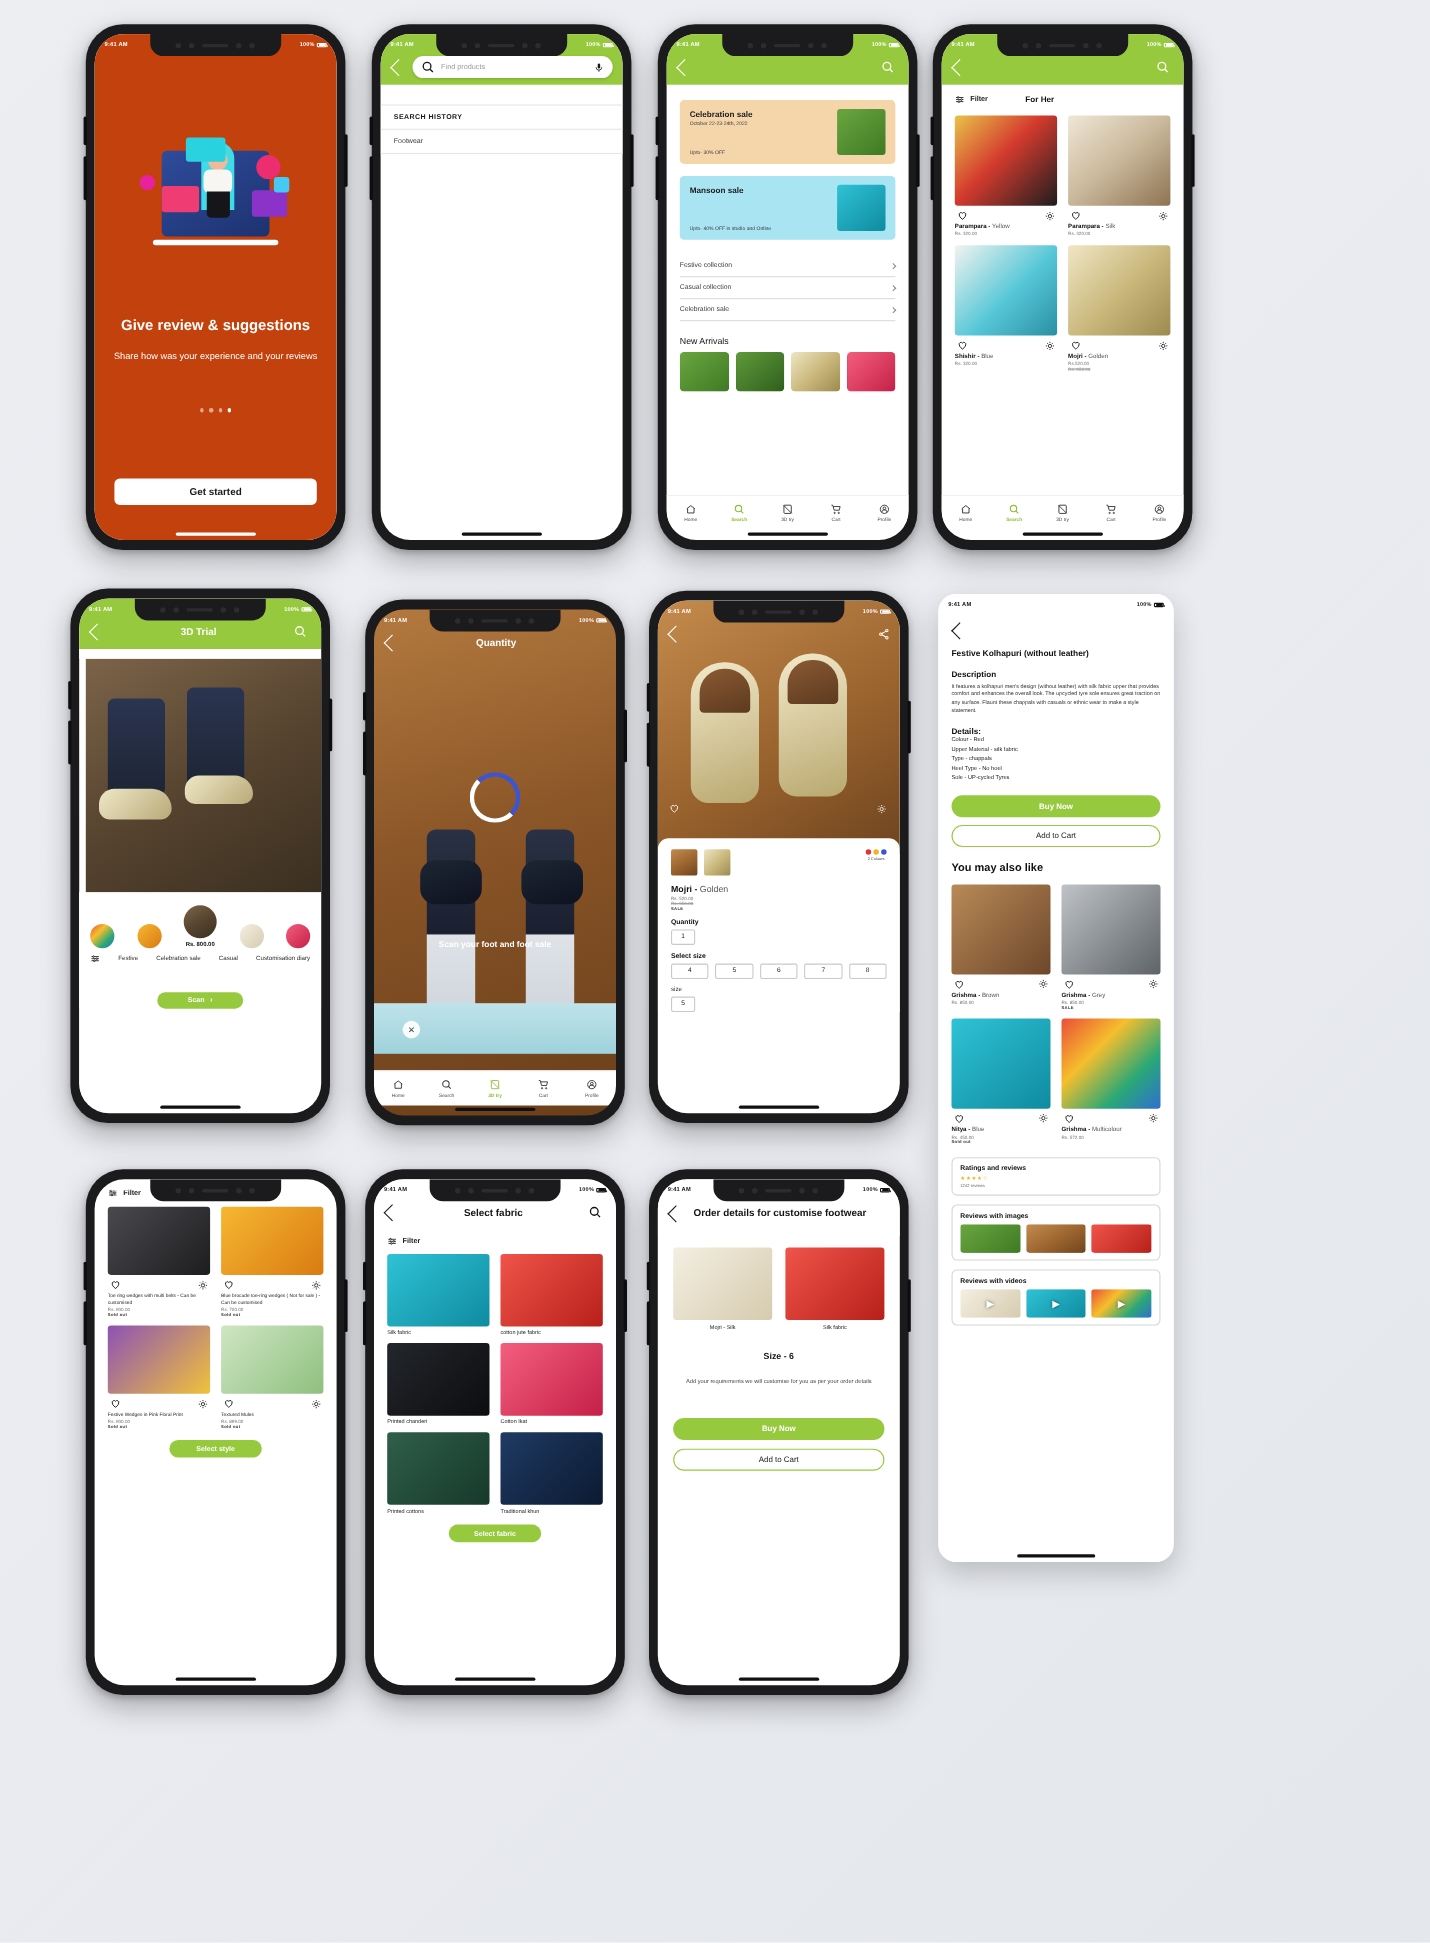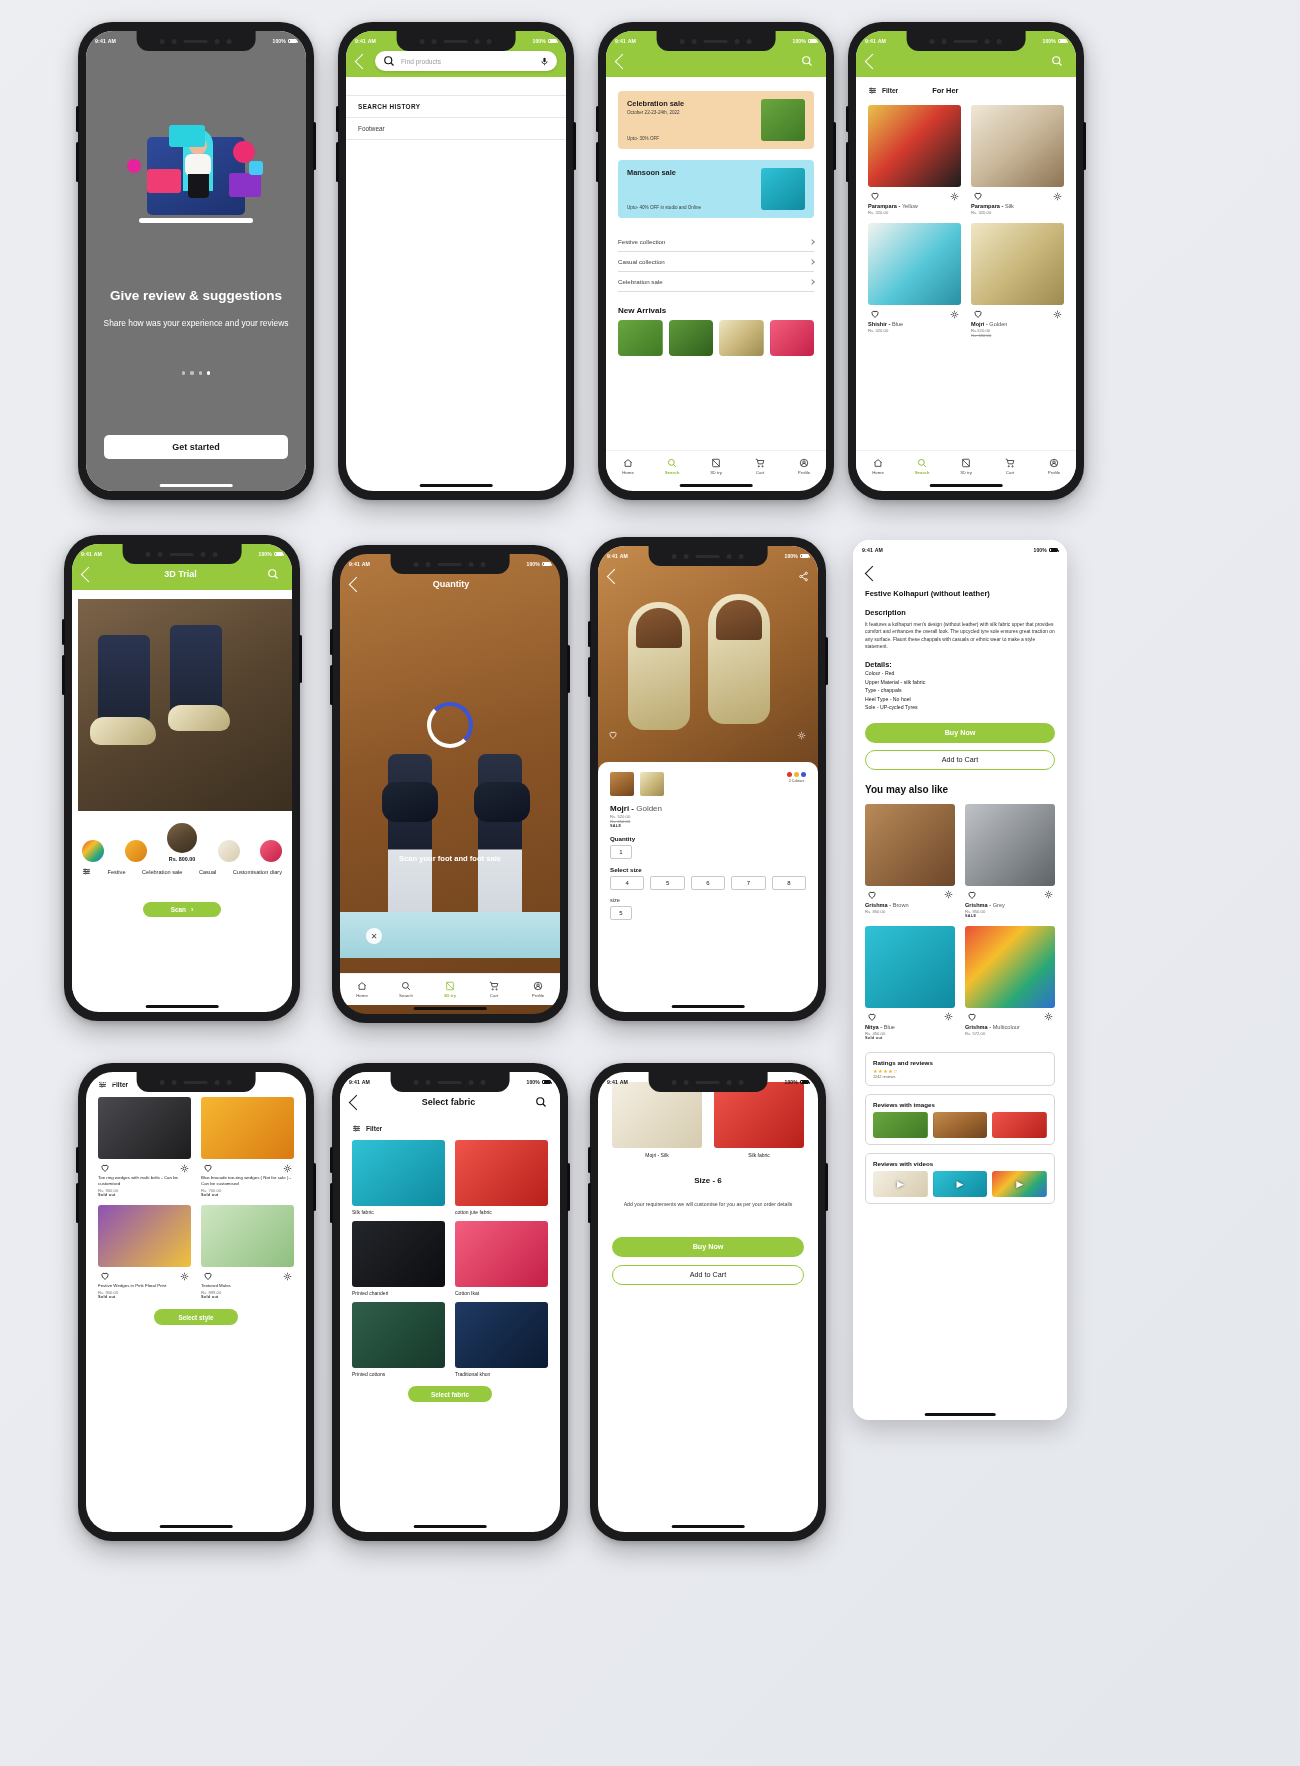--- a/index.html
+++ b/index.html
@@ -78,21 +78,21 @@
 
   .bottomnav {
     position:absolute; bottom:9px; left:0; right:0; height:32px;
     display:flex; align-items:center; background:#fff; z-index:30;
     border-top:.5px solid #f0f0f0;
   }
   .navitem { flex:1; display:flex; flex-direction:column; align-items:center; gap:2px; }
   .navitem .lbl { font-size:4.4px; color:#4a4a4a; }
   .navitem.active .lbl { color:#8bbf34; font-weight:700; }
 
-  .sectitle { font-size:8px; font-weight:700; color:#111; }
+  .sectitle { font-size:8px; font-weight:400; color:#111; }
   .rowlink {
     display:flex; align-items:center; justify-content:space-between;
     font-size:6.2px; color:#3d3d3d; padding:6px 0;
     border-bottom:.5px solid #dcdcdc;
   }
   .rowlink .arrow { width:4px;height:4px;border-top:1px solid #8b8b8b;border-right:1px solid #8b8b8b;transform:rotate(45deg); }
 
   
   .pgrid { display:grid; grid-template-columns:1fr 1fr; gap:8px 10px; }
   .pcard .thumb { width:100%; height:82px; border-radius:3px; background-size:cover; background-position:center; }
@@ -119,21 +119,21 @@
   .pill-sm {
     background:#96c93d;color:#fff;border-radius:11px;height:15px;width:78px;
     display:flex;align-items:center;justify-content:center;gap:5px;
     font-size:6.4px;font-weight:600;
   }
 
   .filterrow { display:flex; align-items:center; gap:5px; }
   .filterrow .lbl { font-size:6.6px; font-weight:600; color:#222; }
 
   
-  .onb { position:absolute; inset:0; background:#737373; display:flex; flex-direction:column; align-items:center; }
+  .onb { position:absolute; inset:0; background:#c2410c; display:flex; flex-direction:column; align-items:center; }
   .onb h1 { color:#fff; font-size:13.5px; font-weight:700; text-align:center; line-height:1.28; margin-top:6px;}
   .onb p { color:#fff; font-size:8.4px; text-align:center; line-height:1.45; margin-top:13px; }
   .dots { display:flex; gap:5px; }
   .dots i { width:3.2px;height:3.2px;border-radius:50%;background:rgba(255,255,255,.55); }
   .dots i.on { background:#fff; }
   .getstarted { background:#fff; border-radius:5px; height:24px; width:calc(100% - 36px);
     display:flex;align-items:center;justify-content:center;font-size:9px;font-weight:700;color:#1b1b1b; }
 
   
   .scan-ring { width:46px;height:46px;border-radius:50%;border:4px solid #fff;
@@ -1095,20 +1095,25 @@
   <div class="screen">
     <div class="statusbar" style="color:#111;">
       <span>9:41 AM</span>
       <span class="right">
         <span style="font-size:5px">100%</span>
         <span class="batt">
               <i></i>
             </span>
       </span>
     </div>
+    <div class="appbar white" style="height:52px;align-items:flex-start;padding-top:24px;">
+      <div class="chev dark" style="margin-top:2px"></div>
+      <div class="titlec dark" style="line-height:1.35;">Order details for customise footwear</div>
+      <span style="width:11px"></span>
+    </div>
     <div style="padding:10px 14px 0;">
       <div style="display:flex;gap:12px;">
         <div style="flex:1;">
           <div class="im-cream" style="height:66px;border-radius:3px;"></div>
           <div style="font-size:5px;color:#222;text-align:center;margin-top:4px;">Mojri - Silk</div>
         </div>
         <div style="flex:1;">
           <div class="im-red" style="height:66px;border-radius:3px;"></div>
           <div style="font-size:5px;color:#222;text-align:center;margin-top:4px;">Silk fabric</div>
         </div>

